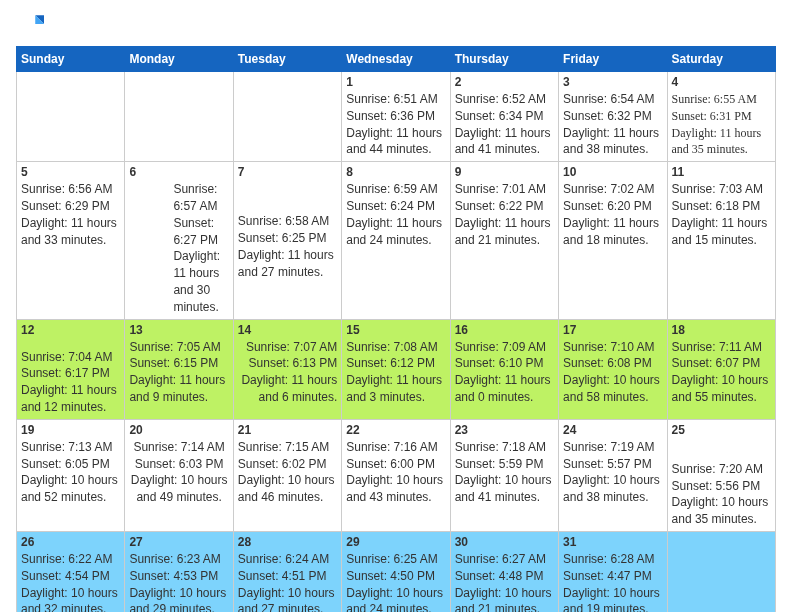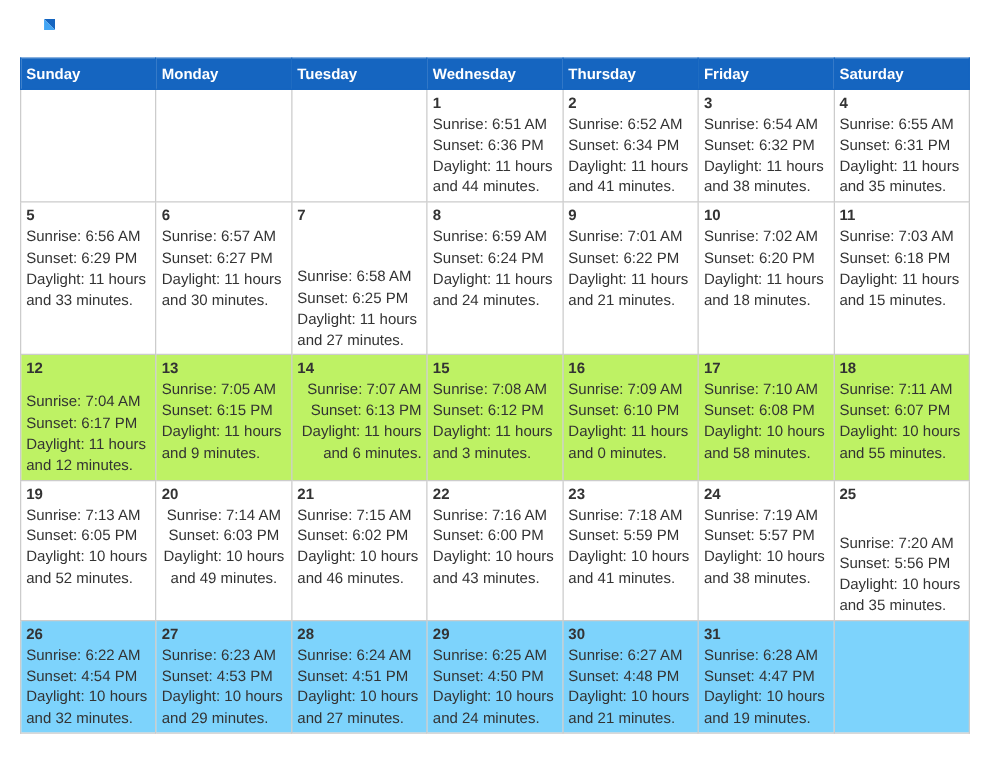--- a/index.html
+++ b/index.html
@@ -158,37 +158,37 @@
           </td>
           <td>
             <span class="day-num">3</span>
             <div class="day-info" style="white-space: pre-line;">Sunrise: 6:54 AM
 Sunset: 6:32 PM
 Daylight: 11 hours
 and 38 minutes.</div>
           </td>
           <td>
             <span class="day-num">4</span>
-            <div class="day-info" style="white-space: pre-line;">Sunrise: 6:55 AM
+            <div class="day-info" style="white-space: pre-line; font-family: Liberation Serif, serif;">Sunrise: 6:55 AM
 Sunset: 6:31 PM
 Daylight: 11 hours
 and 35 minutes.</div>
           </td>
         </tr>
         <tr>
           <td>
             <span class="day-num">5</span>
             <div class="day-info" style="white-space: pre-line;">Sunrise: 6:56 AM
 Sunset: 6:29 PM
 Daylight: 11 hours
 and 33 minutes.</div>
           </td>
           <td>
             <span class="day-num">6</span>
-            <div class="day-info" style="white-space: pre-line;">Sunrise: 6:57 AM
+            <div class="day-info" style="white-space: pre-line; margin-left: 44px;">Sunrise: 6:57 AM
 Sunset: 6:27 PM
 Daylight: 11 hours
 and 30 minutes.</div>
           </td>
           <td>
             <span class="day-num">7</span>
             <div class="day-info" style="white-space: pre-line; margin-top: 34px;">Sunrise: 6:58 AM
 Sunset: 6:25 PM
 Daylight: 11 hours
 and 27 minutes.</div>

